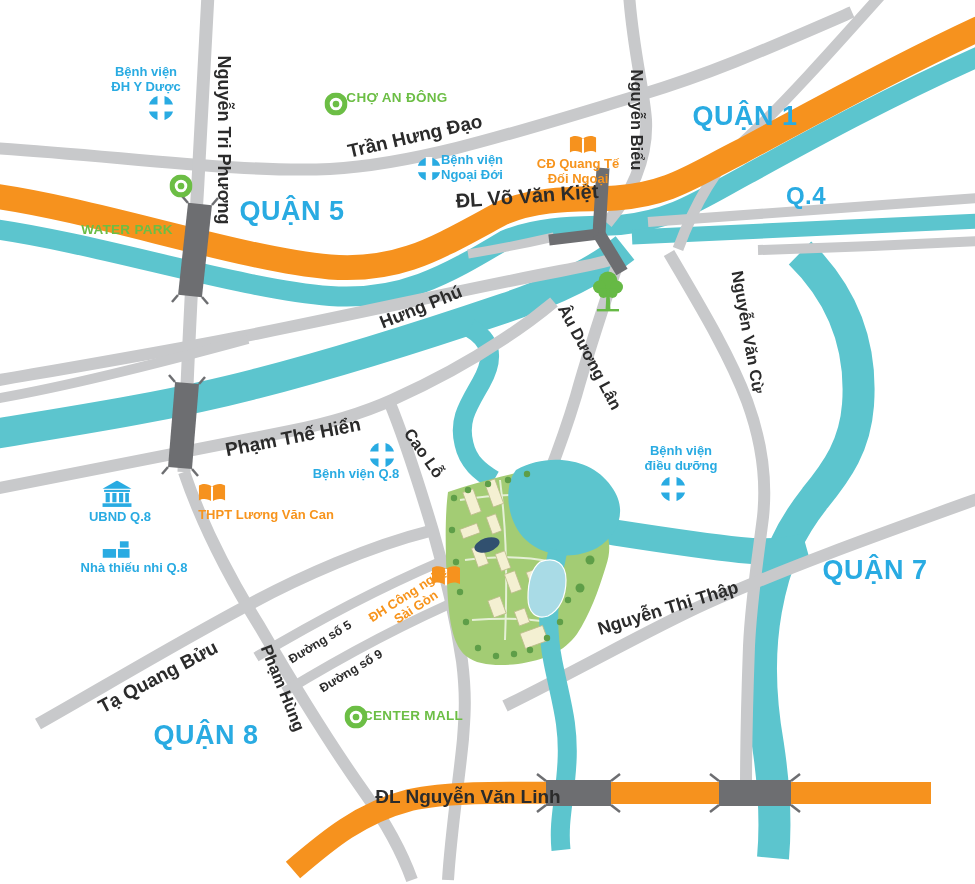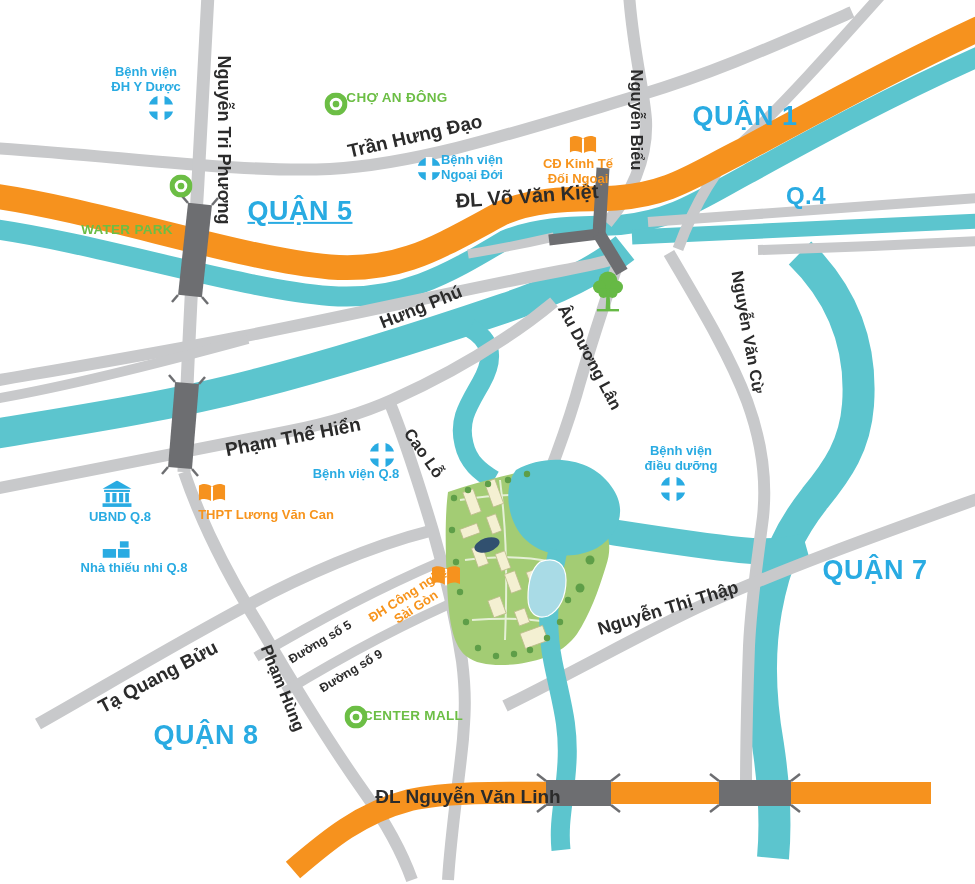--- a/index.html
+++ b/index.html
@@ -138,21 +138,21 @@
         <path d="M 202,297 l 6,7"></path>
           <path d="M 178,295 l -6,7"></path>
         <path d="M 199,384 l 6,-7"></path>
           <path d="M 175,382 l -6,-7"></path>
         <path d="M 192,469 l 6,7"></path>
           <path d="M 168,467 l -6,7"></path>
       </g>
     </g>
   </svg>
 
-  <div class="lbl dist" style="left:300px;top:211px;text-decoration:underline;">QUẬN 5</div>
+  <div class="lbl dist" style="left:292px;top:211px;">QUẬN 5</div>
   <div class="lbl dist" style="left:745px;top:116px;">QUẬN 1</div>
   <div class="lbl dist" style="left:806px;top:196px;font-size:24px;">Q.4</div>
   <div class="lbl dist" style="left:875px;top:570px;">QUẬN 7</div>
   <div class="lbl dist" style="left:206px;top:735px;">QUẬN 8</div>
 
   <div class="lbl roadlbl" style="left:415px;top:136px;--r:-13deg;font-size:19px;">Trần Hưng Đạo</div>
   <div class="lbl roadlbl" style="left:527px;top:196px;--r:-4deg;font-size:20px;">ĐL Võ Văn Kiệt</div>
   <div class="lbl roadlbl" style="left:224px;top:140px;--r:90deg;font-size:18px;">Nguyễn Tri Phương</div>
   <div class="lbl roadlbl" style="left:637px;top:120px;--r:90deg;font-size:16.5px;">Nguyễn Biểu</div>
   <div class="lbl roadlbl" style="left:748px;top:332px;--r:80deg;font-size:16.5px;">Nguyễn Văn Cừ</div>
@@ -236,21 +236,21 @@
   </div>
   <div class="lbl poi-green" style="left:413px;top:716px;">CENTER MALL</div>
 
   <div class="icon" style="left:583px;top:146px;">
     <svg width="28" height="23" viewBox="0 0 30 24">
         <path d="M15,4 C11,0.5 4,0.5 1,3 L1,19 C5,16.5 11,17 15,20.5 C19,17 25,16.5 29,19 L29,3 C26,0.5 19,0.5 15,4 Z" fill="#F6921E"></path>
         <path d="M15,4 L15,20.5" stroke="#fff" stroke-width="2.2" fill="none"></path>
       </svg>
   </div>
   <div class="lbl poi-orange" style="left:578px;top:172px;">
-    <span class="poi-line">CĐ Kinh Tế</span>
+    <span class="poi-line">CĐ Quang Tế</span>
     <span class="poi-line">Đối Ngoại</span>
   </div>
 
   <div class="icon" style="left:212px;top:494px;">
     <svg width="28" height="23" viewBox="0 0 30 24">
         <path d="M15,4 C11,0.5 4,0.5 1,3 L1,19 C5,16.5 11,17 15,20.5 C19,17 25,16.5 29,19 L29,3 C26,0.5 19,0.5 15,4 Z" fill="#F6921E"></path>
         <path d="M15,4 L15,20.5" stroke="#fff" stroke-width="2.2" fill="none"></path>
       </svg>
   </div>
   <div class="lbl poi-orange" style="left:266px;top:515px;">THPT Lương Văn Can</div>

